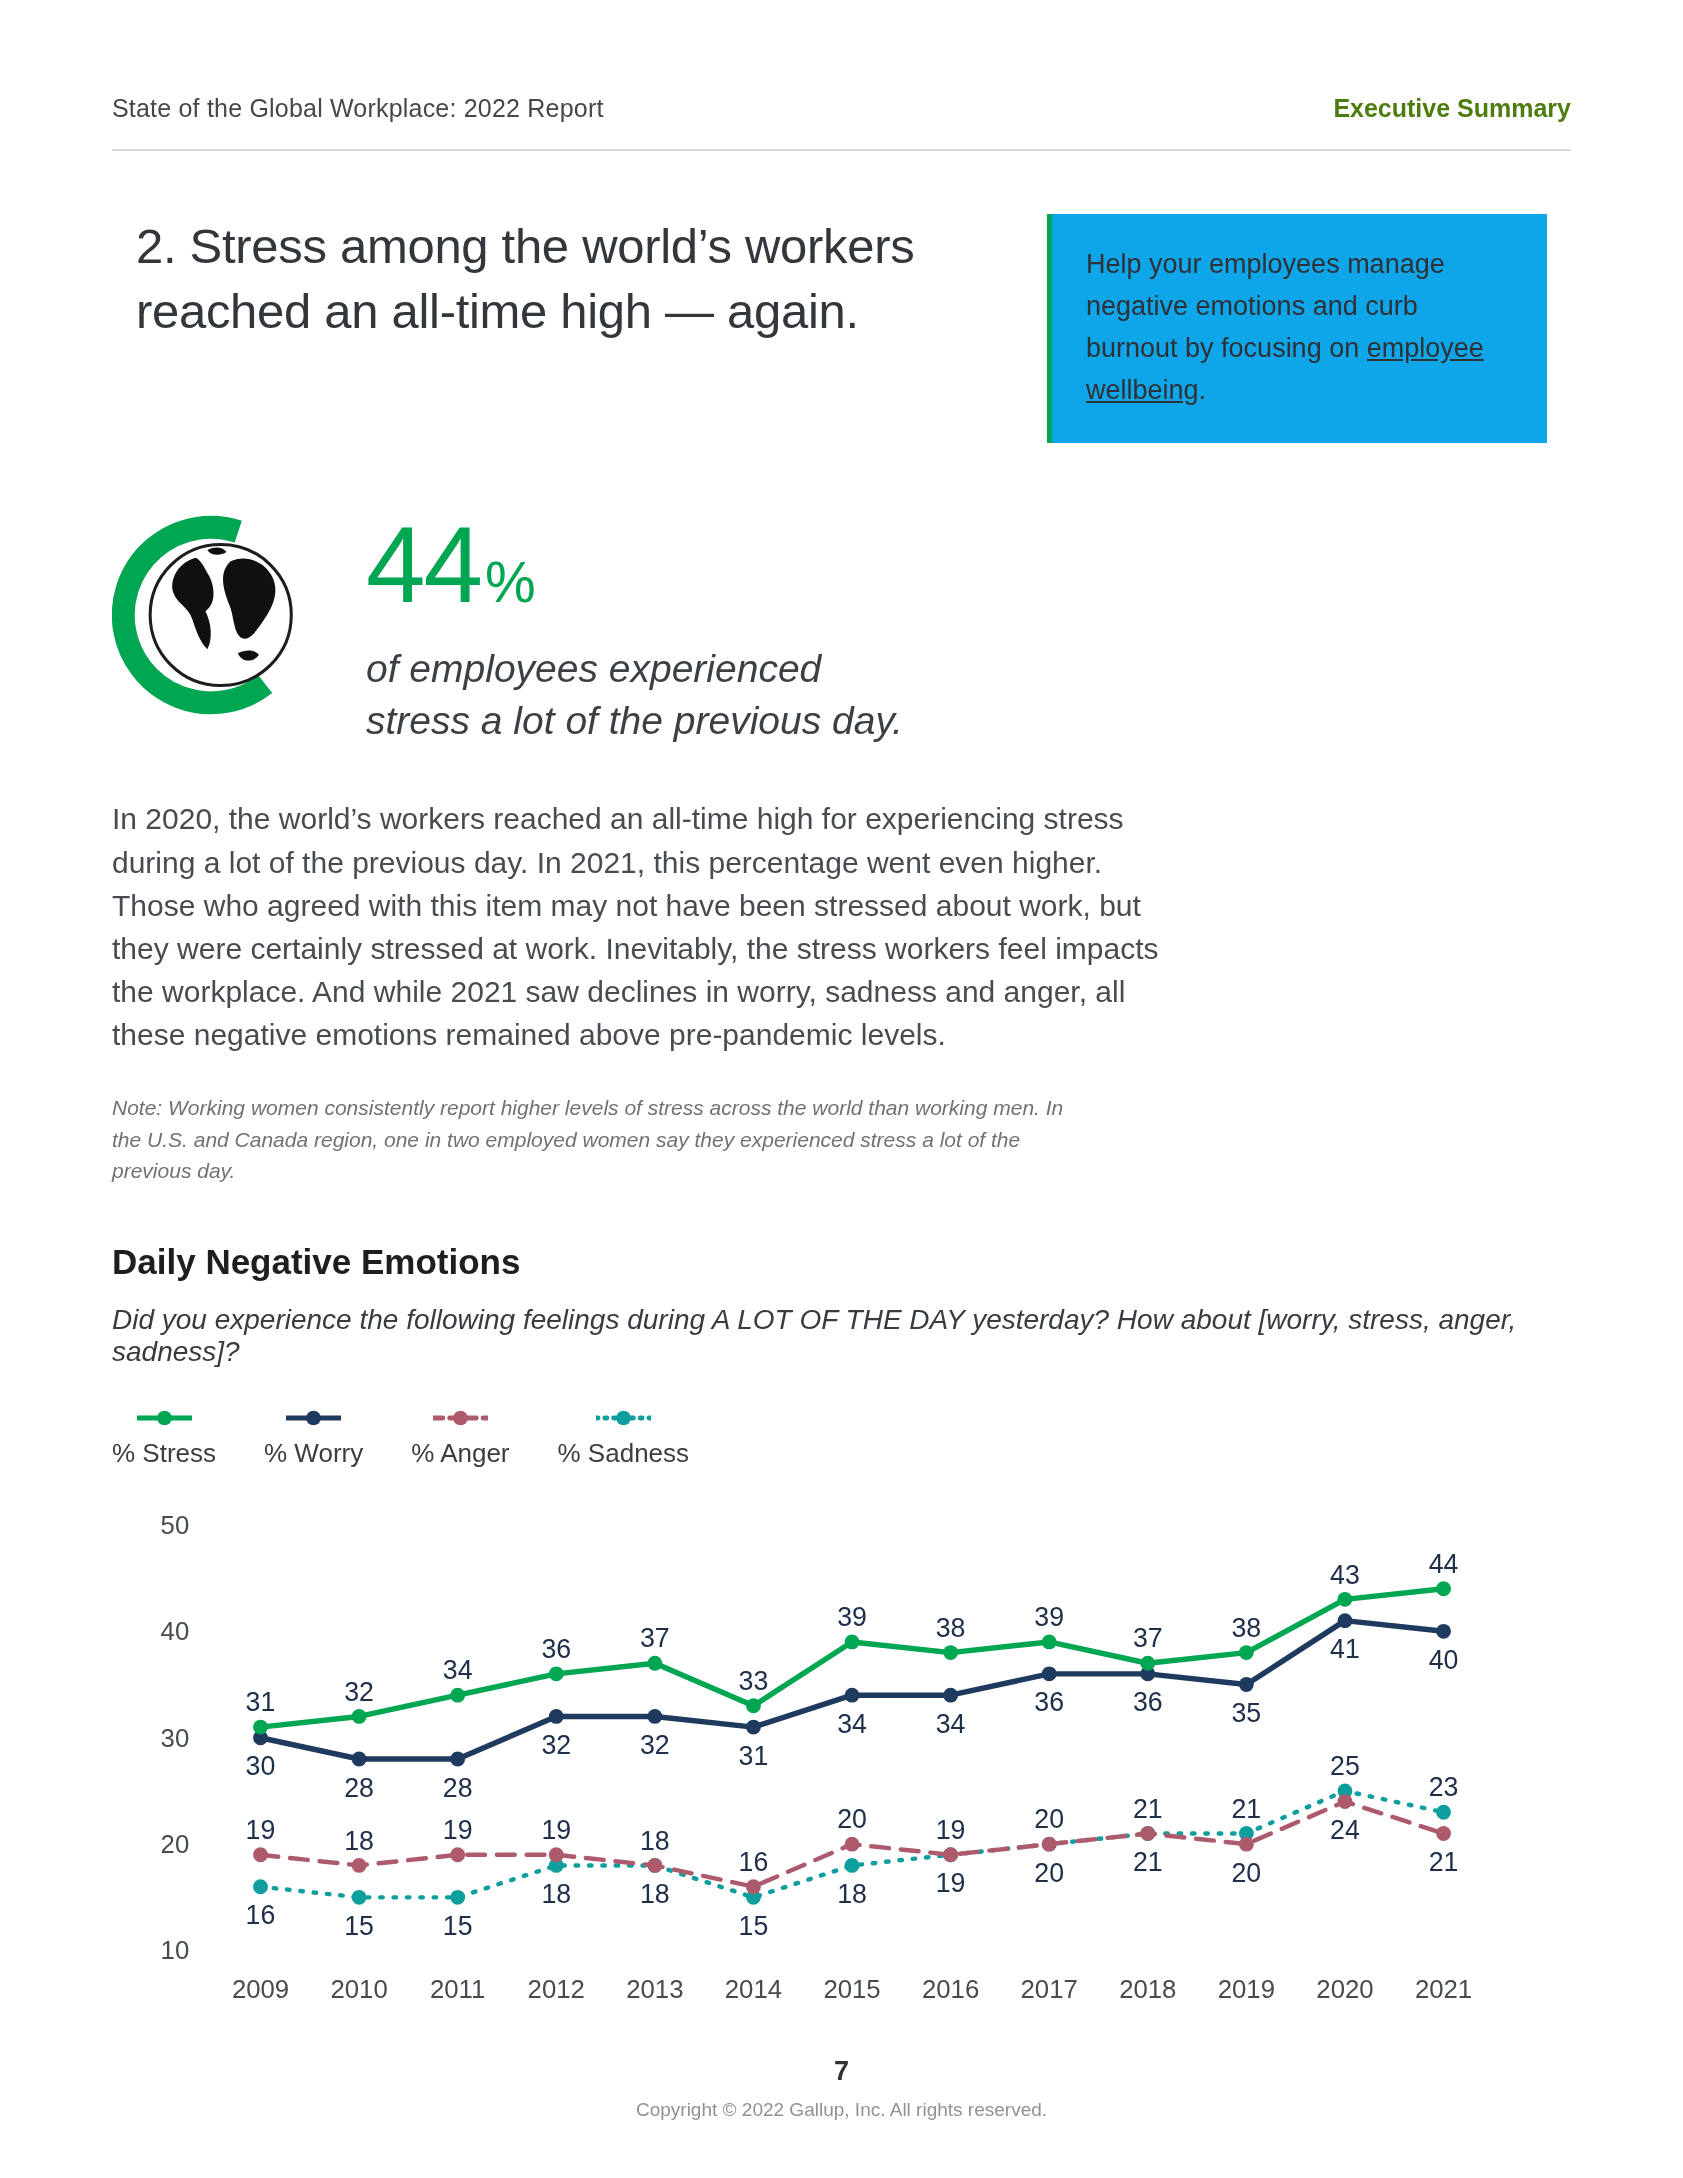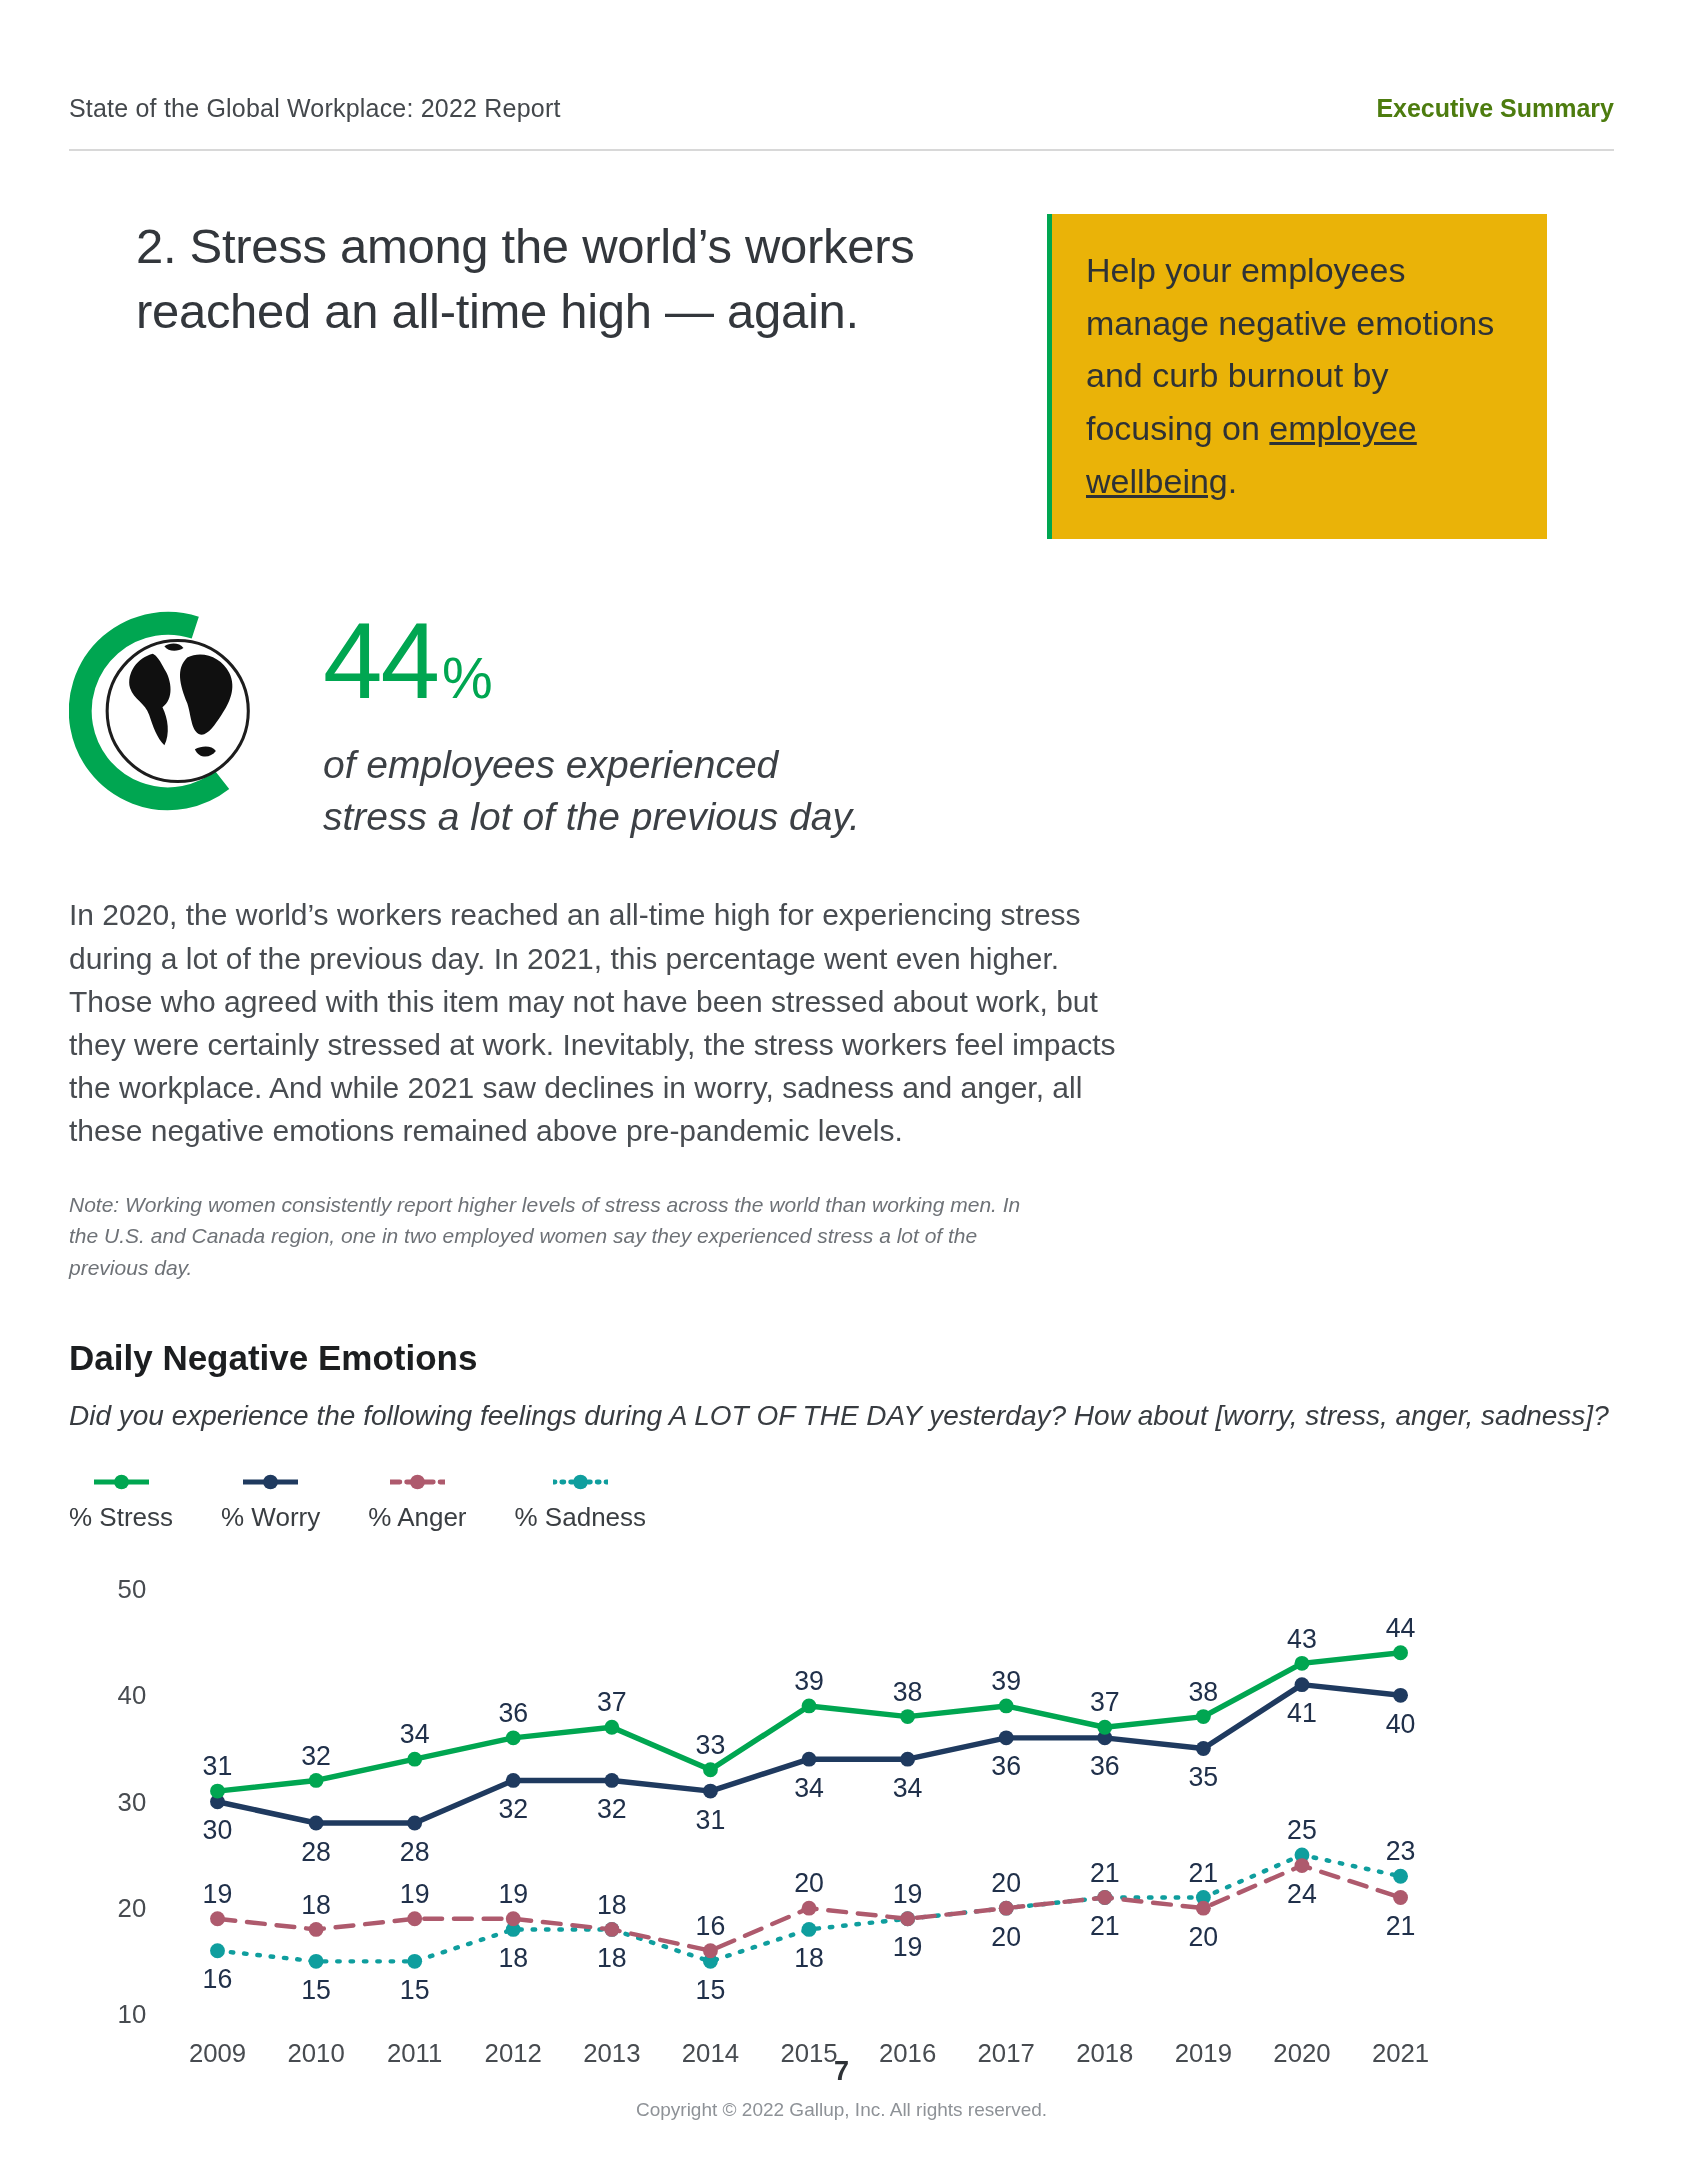--- a/index.html
+++ b/index.html
@@ -1,31 +1,31 @@
 <!DOCTYPE html>
 <html style="--accent: #00A651;"><head>
 <meta charset="utf-8">
 <style>
   * { margin:0; padding:0; box-sizing:border-box; }
   html,body { background:#ffffff; }
   .page {
     position:relative; width:1683px; height:2178px; background:#fff;
-    padding:0 69px; font-family:"Liberation Sans", sans-serif; color:#333;
+    padding:0 112px; font-family:"Liberation Sans", sans-serif; color:#333;
     overflow:hidden;
   }
   .header { padding-top:94px; display:flex; justify-content:space-between; align-items:baseline; }
   .header-left { font-size:25px; color:#44484c; letter-spacing:0.2px; }
   .header-right { font-size:25px; font-weight:bold; color:#4d7c0f; }
   .rule { border-bottom:2px solid #d8d8d8; margin-top:26px; }
 
   .top-row { display:flex; justify-content:center; align-items:flex-start; margin-top:63px; gap:50px; }
   .heading { font-size:49px; line-height:1.32; color:#33373c; max-width:861px; font-weight:400; letter-spacing:-0.3px; }
   .callout {
-    width:500px; background:#eab308; border-left:5px solid var(--accent,#00A651);
-    padding:30px 34px 32px 34px; font-size:34px; line-height:1.55; color:#2e3236;
+    width:500px; background:#0ea5e9; border-left:5px solid var(--accent,#00A651);
+    padding:30px 34px 32px 34px; font-size:27px; line-height:1.55; color:#2e3236;
   }
   .callout a { color:inherit; text-decoration:underline; cursor:pointer; }
 
   .stat-row { display:flex; align-items:flex-start; margin-top:69px; gap:48px; }
   .globe { width:206px; height:206px; flex:0 0 auto; }
   .stat-value-line { display:flex; align-items:baseline; color:var(--accent,#00A651); }
   .stat-value { font-size:107px; line-height:1.0; letter-spacing:-2px; }
   .stat-pct { font-size:57px; margin-left:4px; }
   .stat-desc { font-size:39px; font-style:italic; color:#3c4045; line-height:1.32; margin-top:24px; }
 

